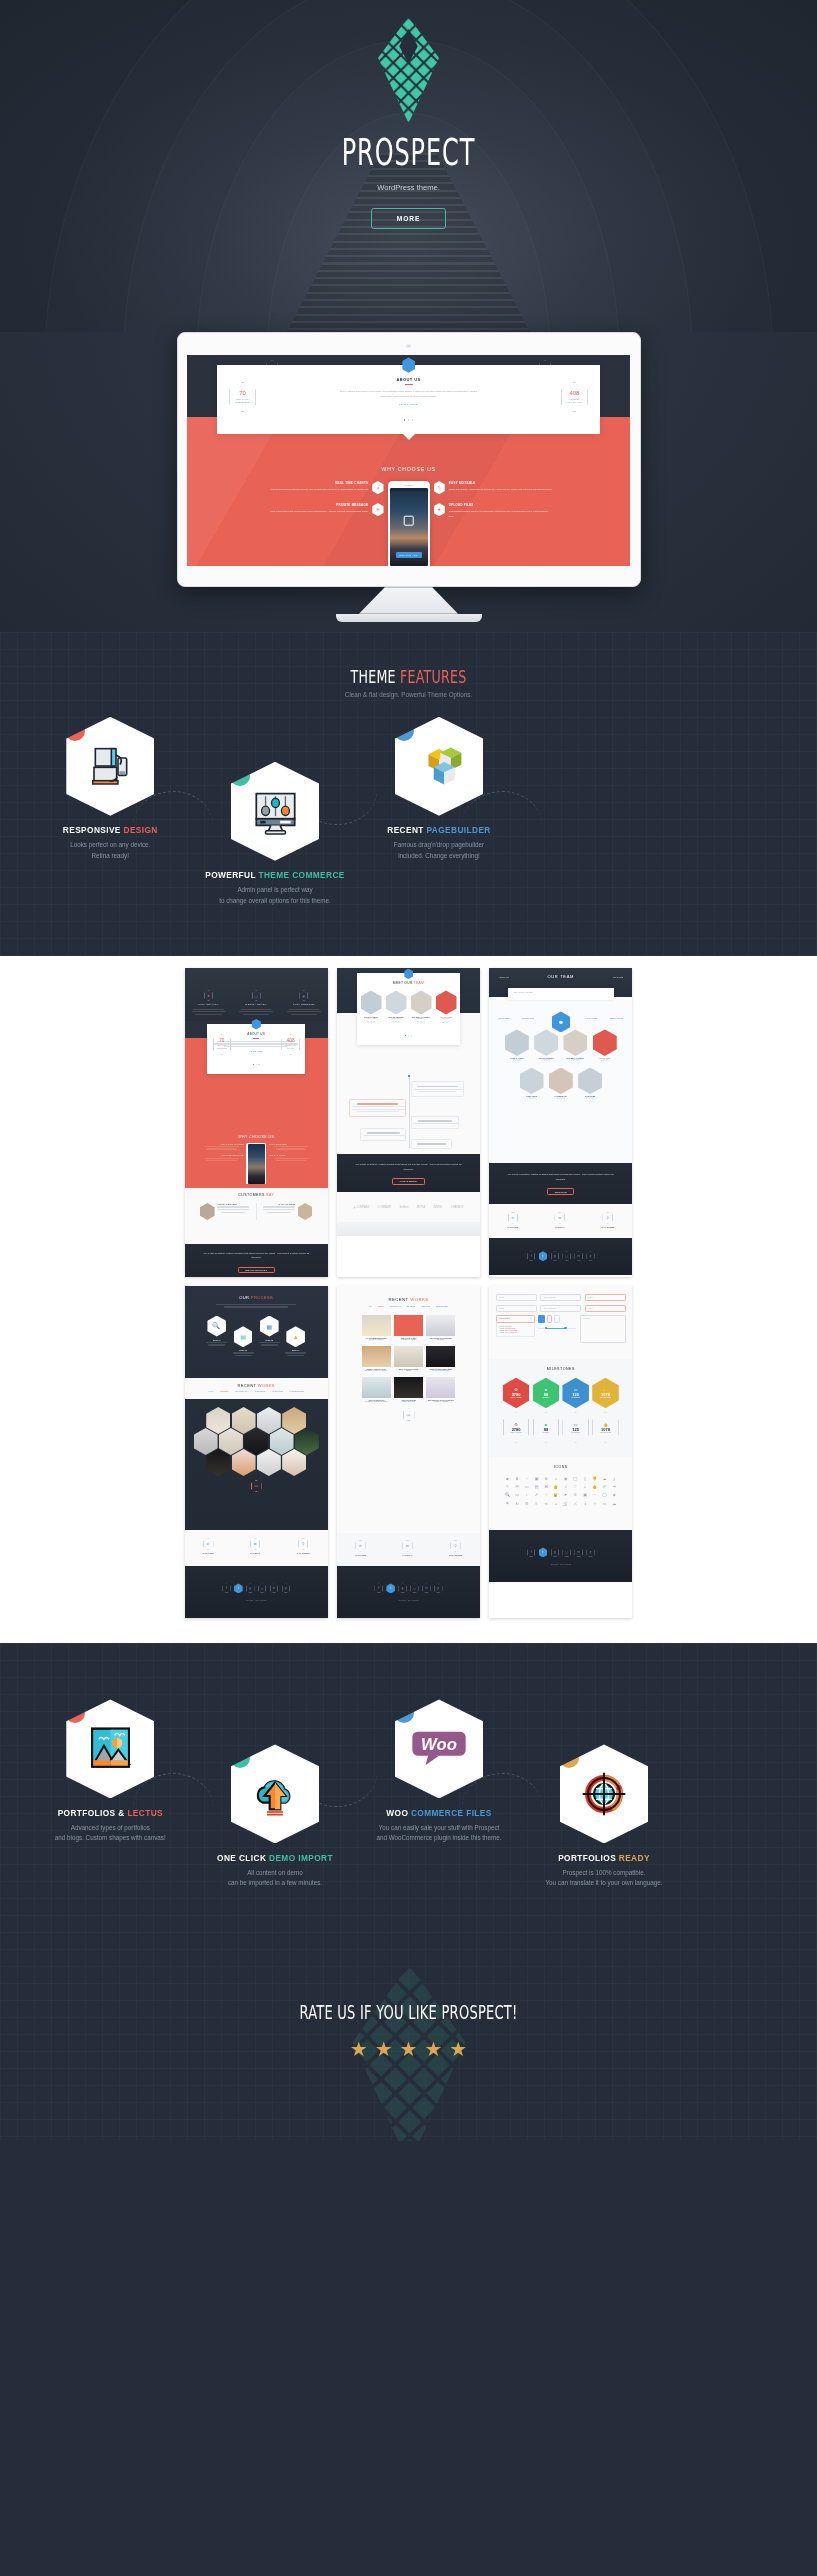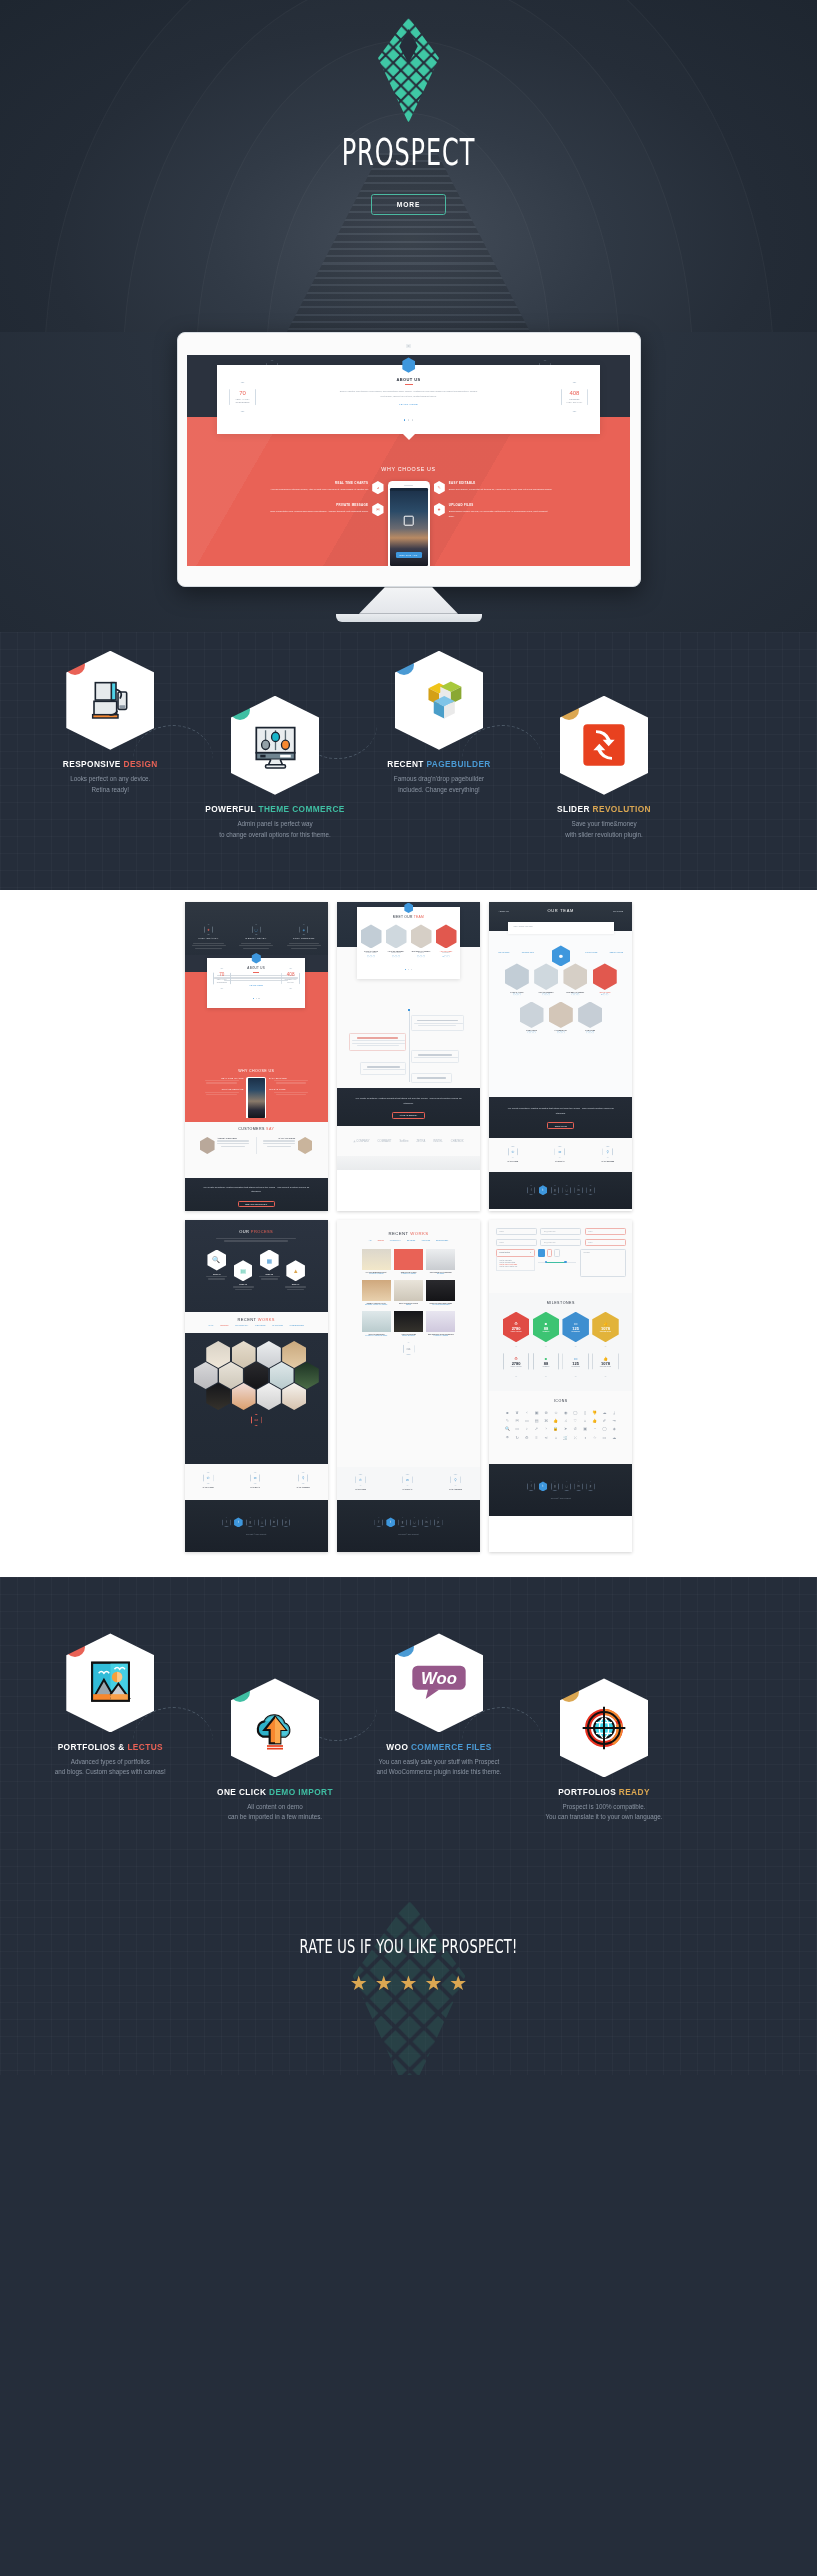--- a/index.html
+++ b/index.html
@@ -224,20 +224,21 @@
             </pattern>
           </defs>
           <g clip-path="url(#dia)">
             <rect x="0" y="0" width="92" height="160" fill="url(#lat)"></rect>
             <polygon points="46,18 60,44 46,70 32,44" fill="#252d3a"></polygon>
           </g>
         </svg>
       </div>
       <div class="brand-title">PROSPECT</div>
       <div class="brand-sub">
+        <div>WordPress theme.</div>
       </div>
       <button class="more-btn">MORE</button>
     </div>
   </section>
 
   <section class="monitor-wrap">
     <div class="bgfill"></div>
     <div class="monitor">
       <div class="bezel">
         <div class="cam"></div>
@@ -345,20 +346,27 @@
           </div>
 
         </div>
       </div>
       <div class="mon-stand"></div>
       <div class="mon-foot"></div>
     </div>
   </section>
 
   <section class="grid-bg">
+    <div class="sec-head">
+      <h2>
+        <span>THEME</span>
+        <span class="accent">FEATURES</span>
+      </h2>
+      <p>Clean &amp; flat design. Powerful Theme Options.</p>
+    </div>
 
     <div class="features">
       <div class="feat-row">
 
         <div class="feat-link" style="left:109px; top:74px; width:80px;"></div>
         <div class="feat-link" style="left:273px; top:74px; width:80px; transform:rotate(180deg);"></div>
         <div class="feat-link" style="left:438px; top:74px; width:80px;"></div>
 
         <div class="feat" style="left:9.3px; top:0;">
           <div class="hexbox">
@@ -431,38 +439,20 @@
           <h3>
             <span>RECENT</span>
             <span style="color:#4a9ad4">PAGEBUILDER</span>
           </h3>
           <p>
             <span>Famous drag'n'drop pagebuilder</span><br>
             <span>included. Change everything!</span>
           </p>
         </div>
 
-        <div class="feat" style="left:503px; top:45px;">
-          <div class="hexbox">
-            <div class="numbadge" style="background:#dba752">4</div>
-            <svg width="48" height="48" viewBox="0 0 72 72">
-              <rect x="5" y="5" width="62" height="62" rx="6" fill="#e8411f"></rect>
-              <path d="M36 18 a18 18 0 0 1 16 10 l-6 0 l9 10 l9 -10 l-6 0 a24 24 0 0 0 -22 -14 z" fill="#fff" transform="translate(-12,0)"></path>
-              <path d="M36 54 a18 18 0 0 1 -16 -10 l6 0 l-9 -10 l-9 10 l6 0 a24 24 0 0 0 22 14 z" fill="#fff" transform="translate(12,0)"></path>
-            </svg>
-          </div>
-          <h3>
-            <span>SLIDER</span>
-            <span style="color:#dba752">REVOLUTION</span>
-          </h3>
-          <p>
-            <span>Save your time&amp;money</span><br>
-            <span>with slider revolution plugin.</span>
-          </p>
-        </div>
 
       </div>
     </div>
   </section>
 
   <section class="gallery">
 
     <div class="grow">
 
       <div class="shot" style="height:309px;">

